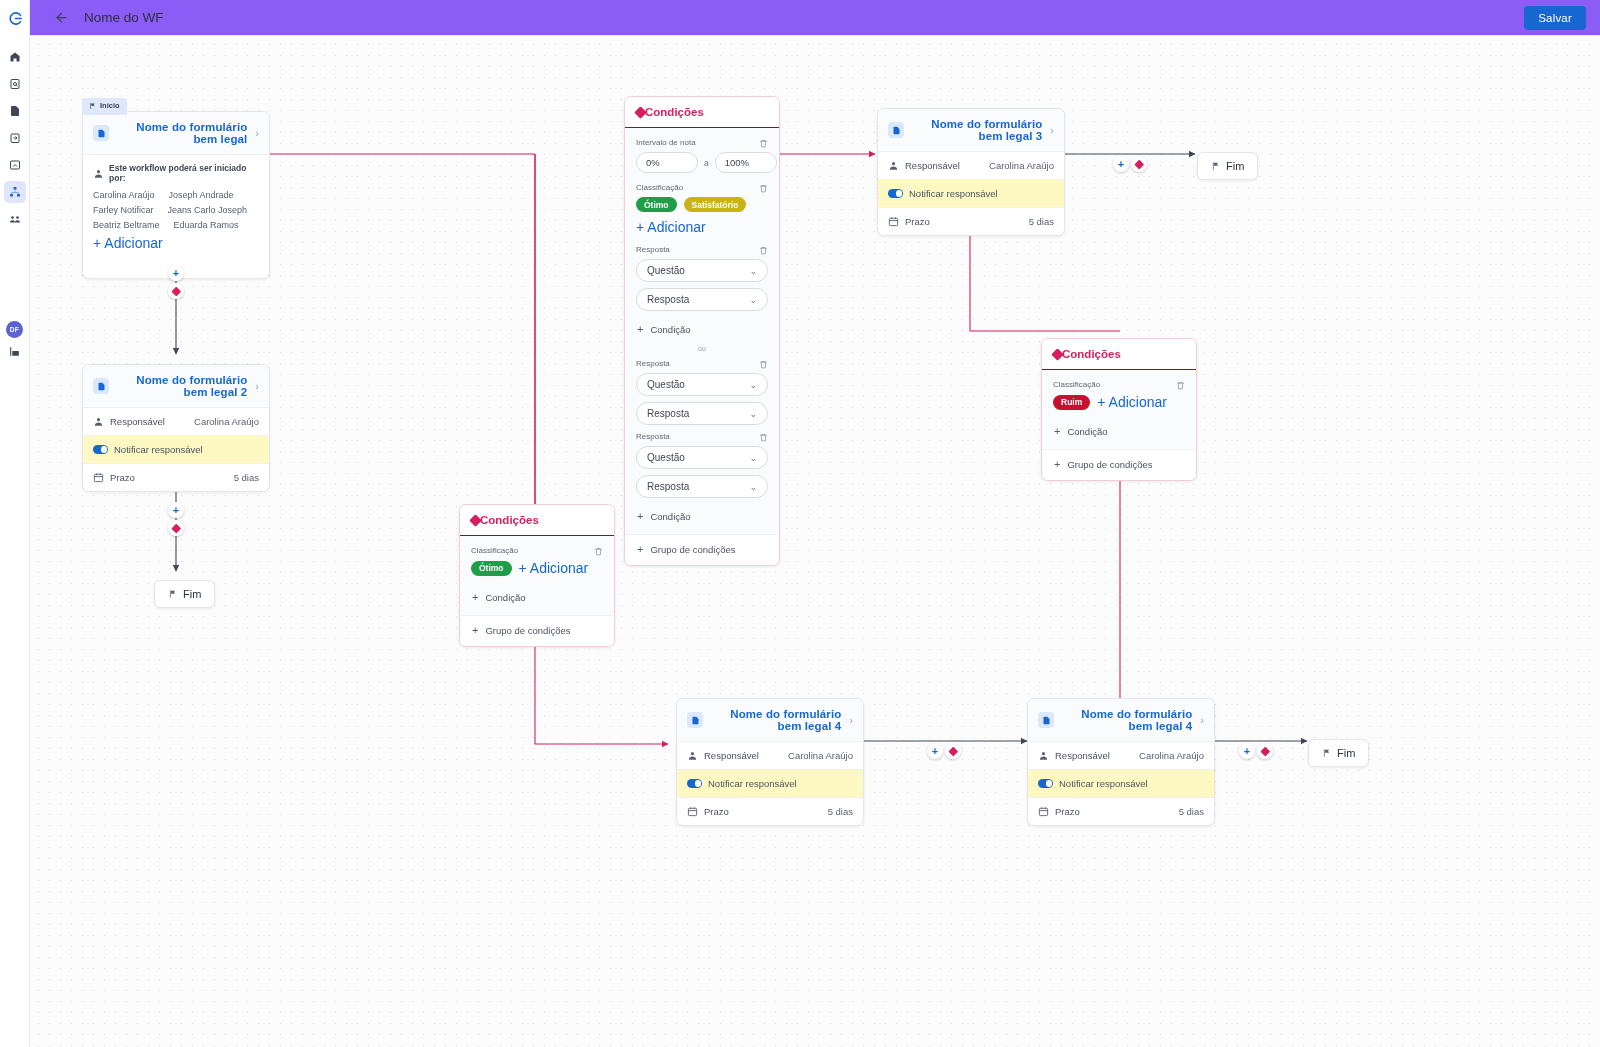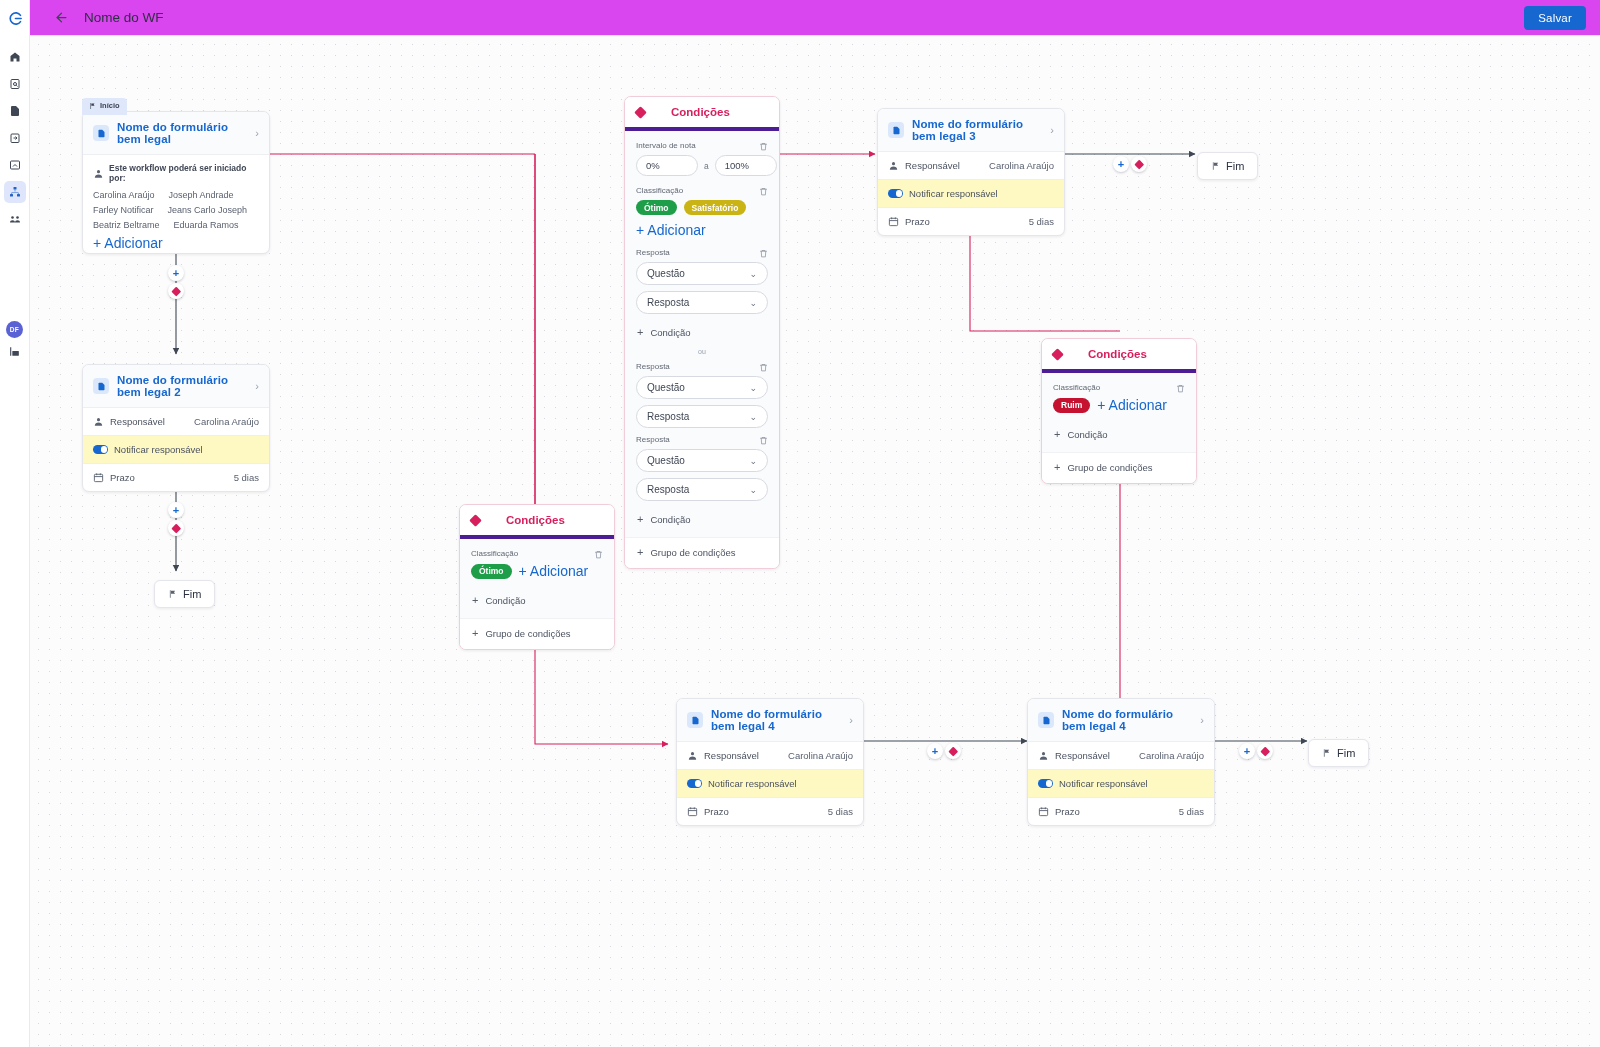--- a/index.html
+++ b/index.html
@@ -4,21 +4,21 @@
 <style>
   * { box-sizing: border-box; margin:0; padding:0; }
   html,body { width:1600px; height:1047px; overflow:hidden; }
   body {
     font-family: "Liberation Sans", sans-serif;
     background:#ffffff; color:#1f2937; font-size:12px;
   }
   
   .topbar{
     position:absolute; left:0; top:0; width:1600px; height:36px;
-    background:#d946ef; border-bottom:1px solid #e9eaee; z-index:40;
+    background:#8b5cf6; border-bottom:1px solid #e9eaee; z-index:40;
     display:flex; align-items:center;
   }
   .tb-back{ margin-left:52px; width:18px; height:18px; display:flex; align-items:center;
     justify-content:center; color:#3d4451; cursor:pointer; }
   .tb-title{ margin-left:14px; font-size:13.5px; color:#2b3140; font-weight:400; }
   .tb-save{
     position:absolute; right:14px; top:6px; background:#1667cf; color:#fff;
     border:none; border-radius:4px; padding:6px 14px; font-size:11.5px;
     font-family:inherit; cursor:pointer; letter-spacing:.2px;
   }
@@ -58,21 +58,21 @@
     box-shadow:0 1px 3px rgba(20,25,40,.08); overflow:hidden;
   }
   .card-head{
     display:flex; align-items:center; gap:8px; padding:9px 10px;
     background:#fafbfd;
   }
   .doc-ico{
     width:16px; height:16px; border-radius:4px; background:#dbe8fb;
     display:flex; align-items:center; justify-content:center; flex:0 0 auto;
   }
-  .card-title{ color:#1667cf; font-size:11.5px; font-weight:bold; flex:1; letter-spacing:.1px; }
+  .card-title{ color:#1667cf; font-size:11.5px; font-weight:bold; flex:1; letter-spacing:.1px;text-align:right; }
   .chev{ color:#9aa1b0; font-size:11px; }
   .row{
     display:flex; align-items:center; padding:8px 10px; border-top:1px solid #eeeff3;
     font-size:9.5px; color:#4b5260;
   }
   .row .lbl{ display:flex; align-items:center; gap:6px; flex:1; }
   .row .val{ color:#5a6170; font-size:9.5px; }
   .row.alt{ background:#fef9c3; }
   .ico-s{ width:11px; height:11px; color:#5a6170; flex:0 0 auto; }
   .toggle{
@@ -81,40 +81,40 @@
   .toggle:after{
     content:""; position:absolute; right:1px; top:1px; width:6.5px; height:6.5px;
     border-radius:50%; background:#fff;
   }
   
   .start-badge{
     position:absolute; left:0; top:0; background:#dfe7fa; color:#3a4254;
     font-size:7.5px; padding:3px 7px 5px 7px; border-radius:4px 4px 0 0;
     display:flex; align-items:center; gap:4px; font-weight:bold;
   }
-  .starters{ padding:8px 10px 2px 10px; border-top:1px solid #eeeff3; }
+  .starters{ padding:8px 10px 27px 10px; border-top:1px solid #eeeff3; }
   .starters-head{ display:flex; align-items:center; gap:5px; font-size:8.5px;
     color:#3f4654; font-weight:bold; margin-bottom:7px; }
   .starters-list{ display:flex; flex-wrap:wrap; gap:5px 14px; font-size:9px; color:#5a6170; }
   .add-link{ color:#1667cf; font-size:14px; cursor:pointer; }
 
   
   .cond{
     background:#fff; border:1px solid #f0cdd9; border-radius:7px;
     box-shadow:0 1px 3px rgba(20,25,40,.08); overflow:hidden;
   }
   .cond-head{
-    display:flex; align-items:center; gap:26px; padding:9px 11px; background:#fff;
+    display:flex; align-items:center; gap:0; padding:9px 11px; background:#fff;
   }
   .diamond{
     width:9px; height:9px; background:#d61f5c; transform:rotate(45deg);
     border-radius:1.5px; flex:0 0 auto;
   }
   .cond-title{ color:#d61f5c; font-size:11.5px; font-weight:bold; }
-  .cond-body{ background:#fafbfc; border-top:4px solid #4c1d95; padding:9px 11px 4px 11px; }
+  .cond-body{ background:#fafbfc; border-top:1px solid #4c1d95; padding:9px 11px 4px 11px; }
   .fld-head{ display:flex; align-items:center; justify-content:space-between; margin-bottom:5px; }
   .fld-lbl{ font-size:8px; color:#616875; }
   .trash{ width:9px; height:10px; color:#8b92a0; cursor:pointer; }
   .range{ display:flex; align-items:center; gap:6px; margin-bottom:9px; }
   .inp{
     border:1px solid #d7dae1; border-radius:13px; padding:4px 9px; font-size:9.5px;
     color:#3f4654; background:#fff; width:62px; font-family:inherit;
   }
   .range .sep{ font-size:8.5px; color:#6e7583; }
   .pills{ display:flex; align-items:center; gap:7px; margin-bottom:9px; flex-wrap:wrap; }

